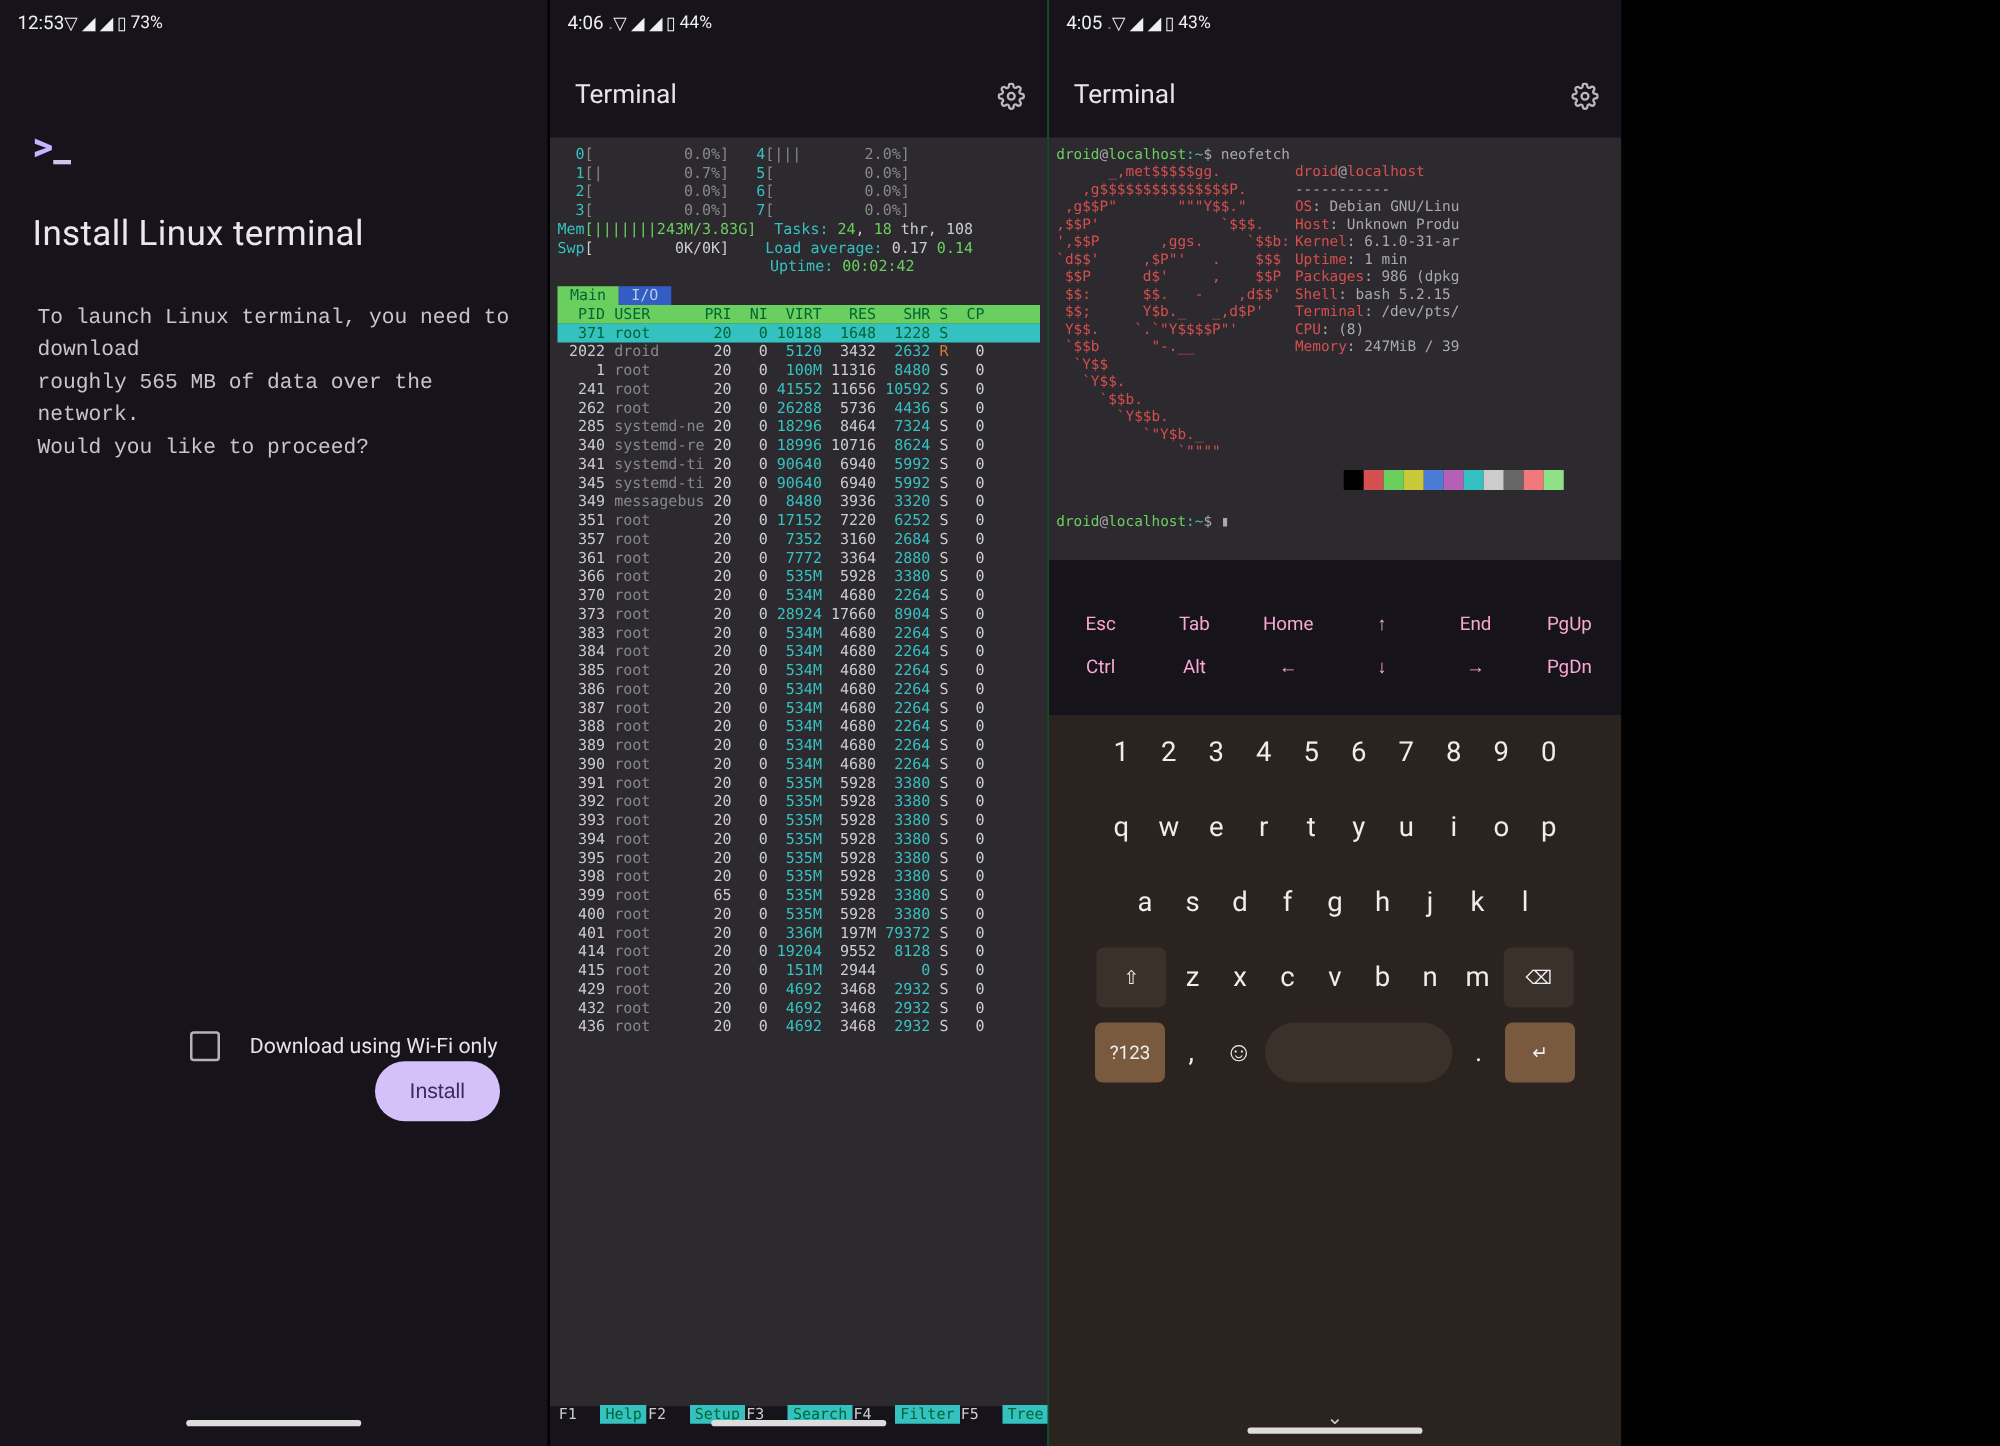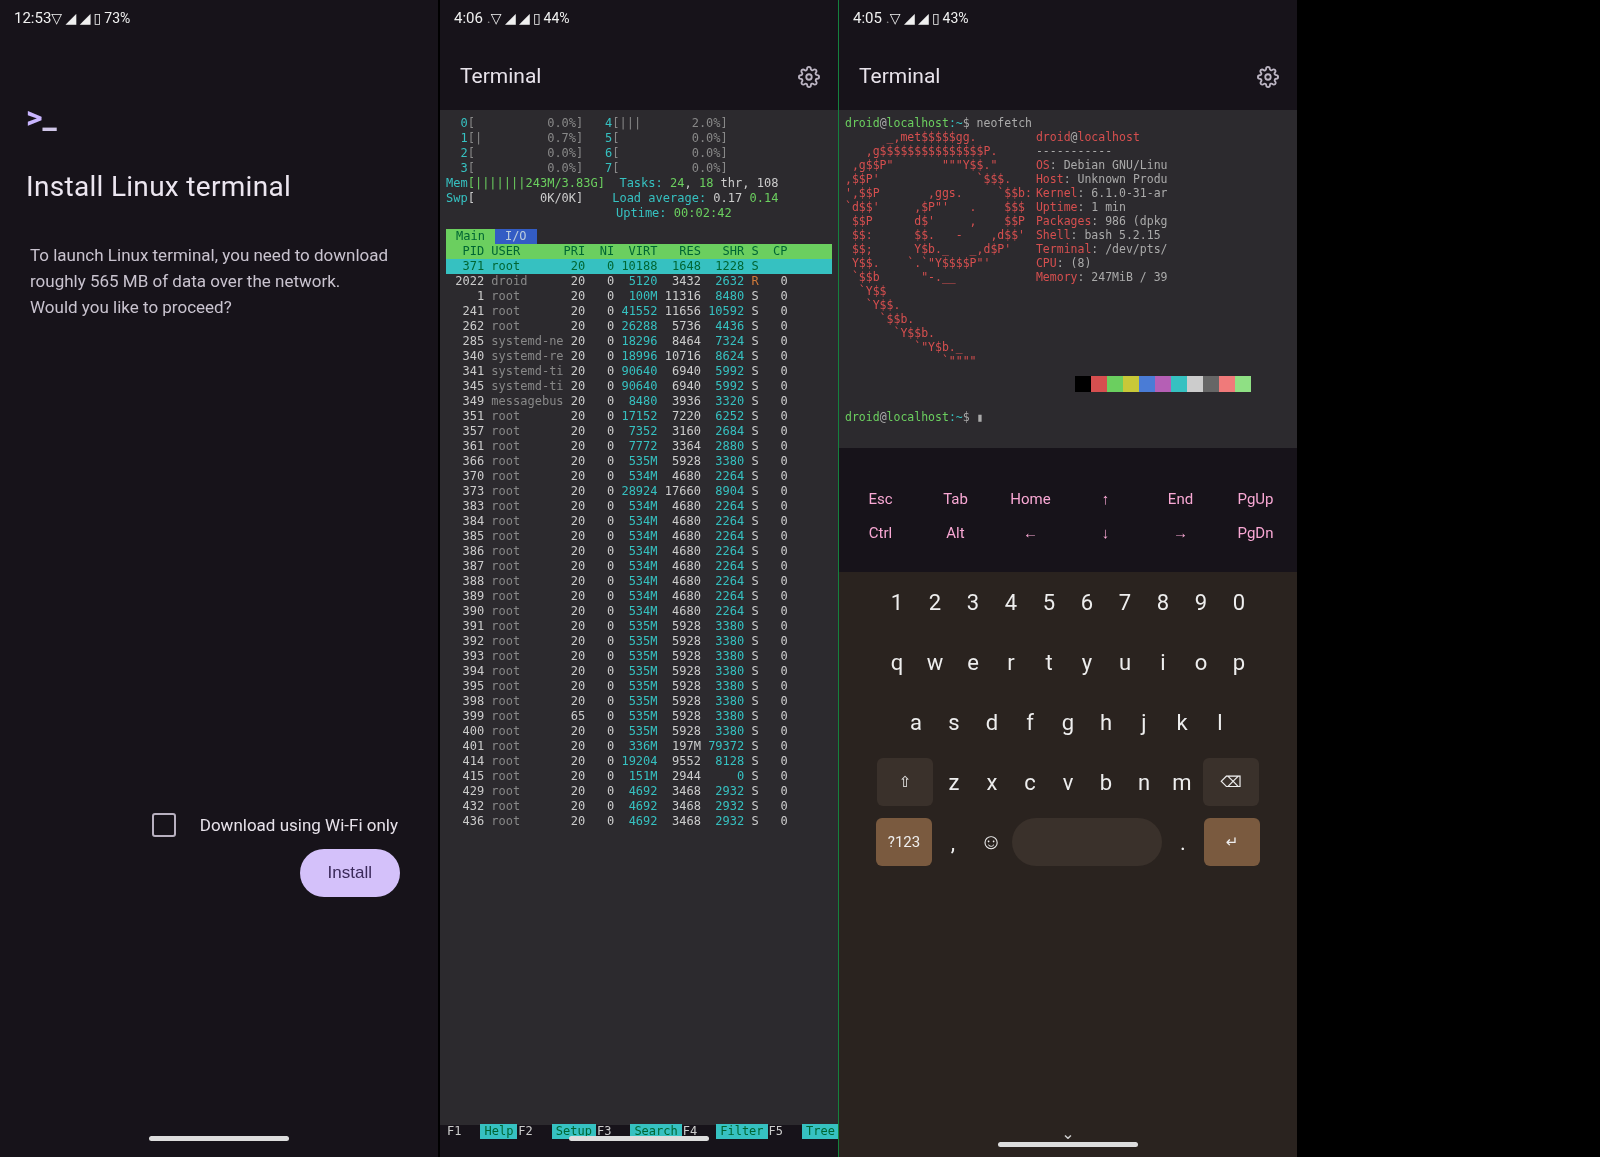--- a/index.html
+++ b/index.html
@@ -11,22 +11,22 @@
   .status{display:flex;align-items:center;height:36px;padding:0 14px;font-size:15px;color:#f0f0f0;}
   .sicons{display:flex;align-items:center;gap:3px;font-size:14px;}
   .title{padding:28px 20px 8px;font-size:21px;color:#e7e2ea;}
   .gear{position:absolute;top:66px;right:18px;color:#bcb5c3;}
   .mono{font-family:"DejaVu Sans Mono","Menlo","Consolas",monospace;font-size:12px;line-height:15px;}
   
   .bigprompt{font-size:32px;font-weight:700;padding:62px 0 0 26px;}
   .bigprompt .gt{color:#c9b5ff;}
   .bigprompt .us{color:#d0c6e8;}
   .h1{font-size:28px;font-weight:400;color:#ece6f0;padding:30px 26px 0;line-height:42px;letter-spacing:0.3px;}
-  .body{font-size:17px;color:#c9c3cf;padding:34px 30px 0;line-height:26px;}
-  .wifi-row{position:absolute;bottom:320px;right:40px;display:flex;align-items:center;gap:24px;font-size:17px;color:#e7e2ea;}
+  .body{font-size:17px;color:#c9c3cf;padding:34px 30px 0;line-height:26px;font-family:Liberation Mono, monospace;}
+  .wifi-row{position:absolute;bottom:308px;right:40px;display:flex;align-items:center;gap:24px;font-size:17px;color:#e7e2ea;}
   .cbox{width:20px;height:20px;border:2px solid #b8b0c0;border-radius:3px;}
   .install{position:absolute;bottom:260px;right:38px;background:#d4c1fa;color:#3b2a5a;border:none;border-radius:26px;padding:14px 28px;font-size:17px;font-weight:500;}
   .homebar{position:absolute;bottom:16px;left:50%;transform:translateX(-50%);width:140px;height:5px;background:#ddd;border-radius:3px;}
   
   .termarea{position:absolute;top:110px;left:0;right:0;bottom:32px;background:#2c2a2e;padding:6px 6px 0;}
   .cpurow{display:flex;}
   .cpurow>span{white-space:pre;}
   .cy{color:#36c1c1;} .gr{color:#6bcf5f;} .wh{color:#ccc;} .gy{color:#888;}
   .tabs{display:flex;margin-top:8px;}
   .tab{padding:0 10px;font-size:12px;}

